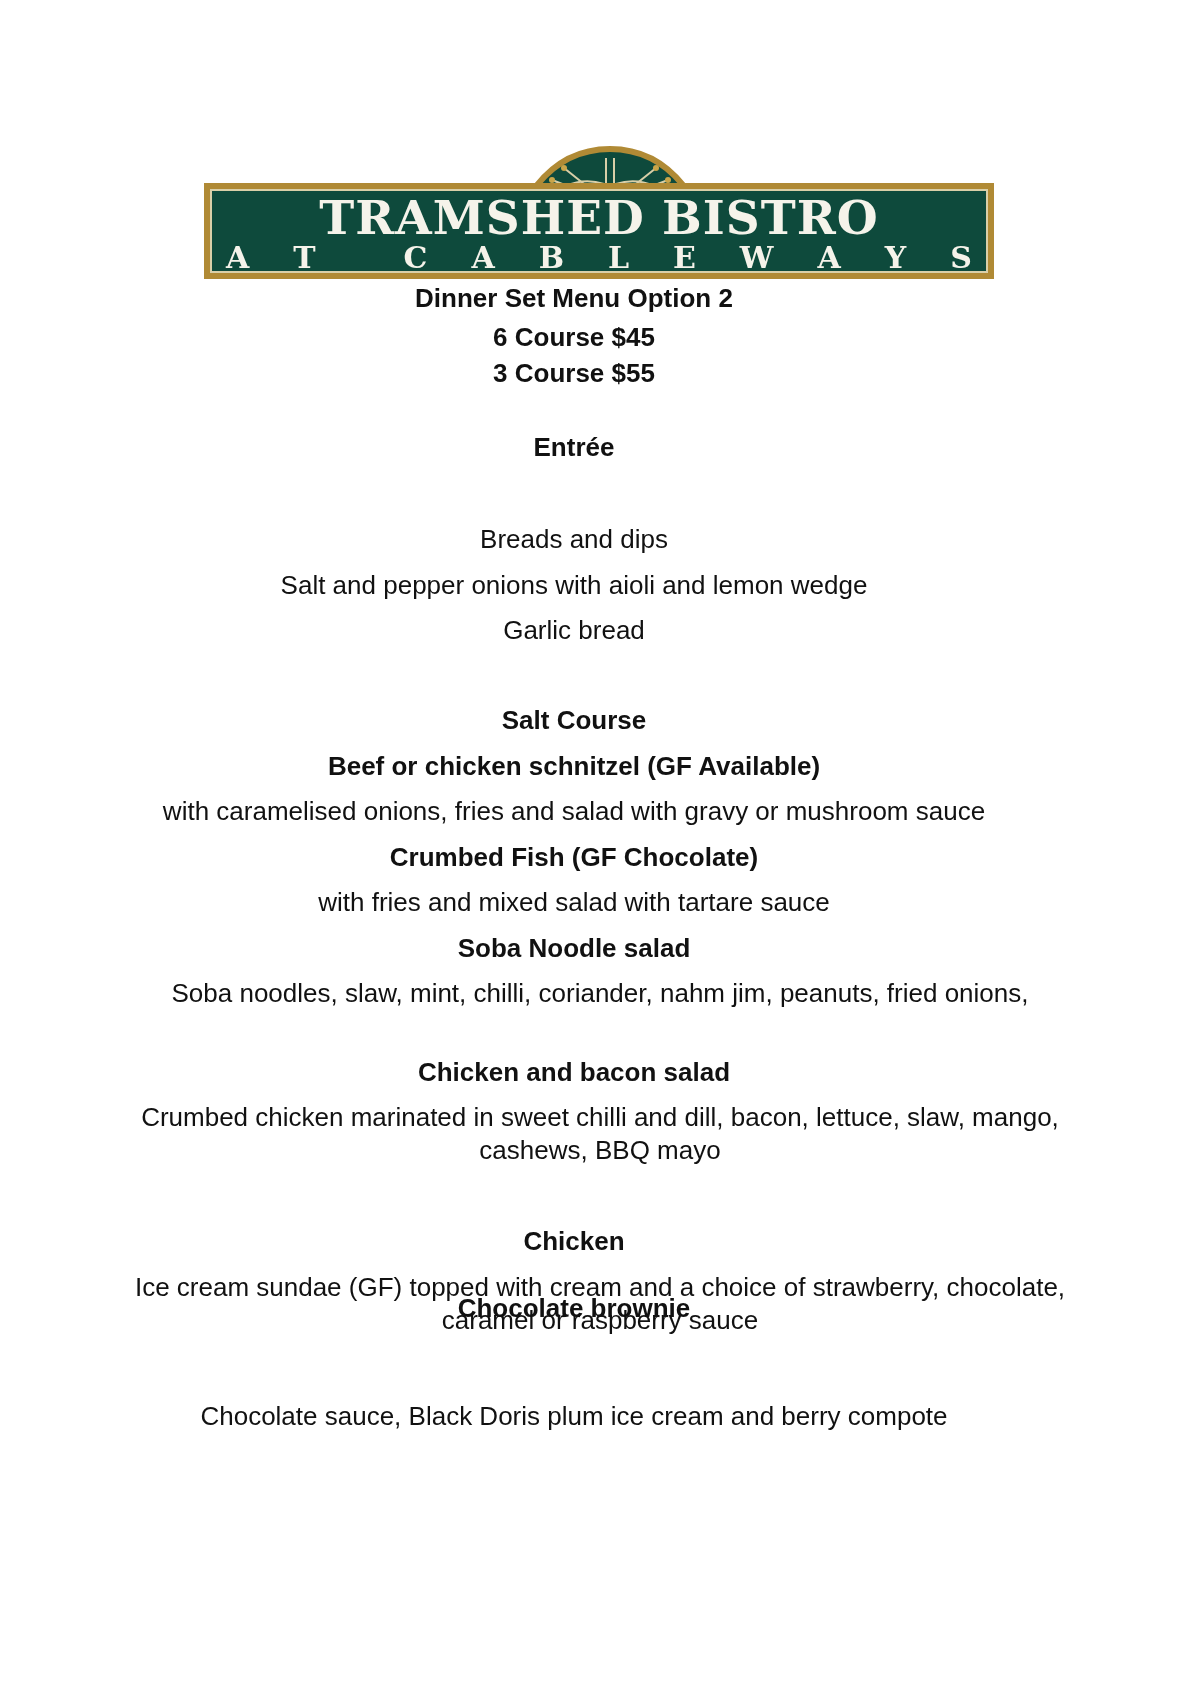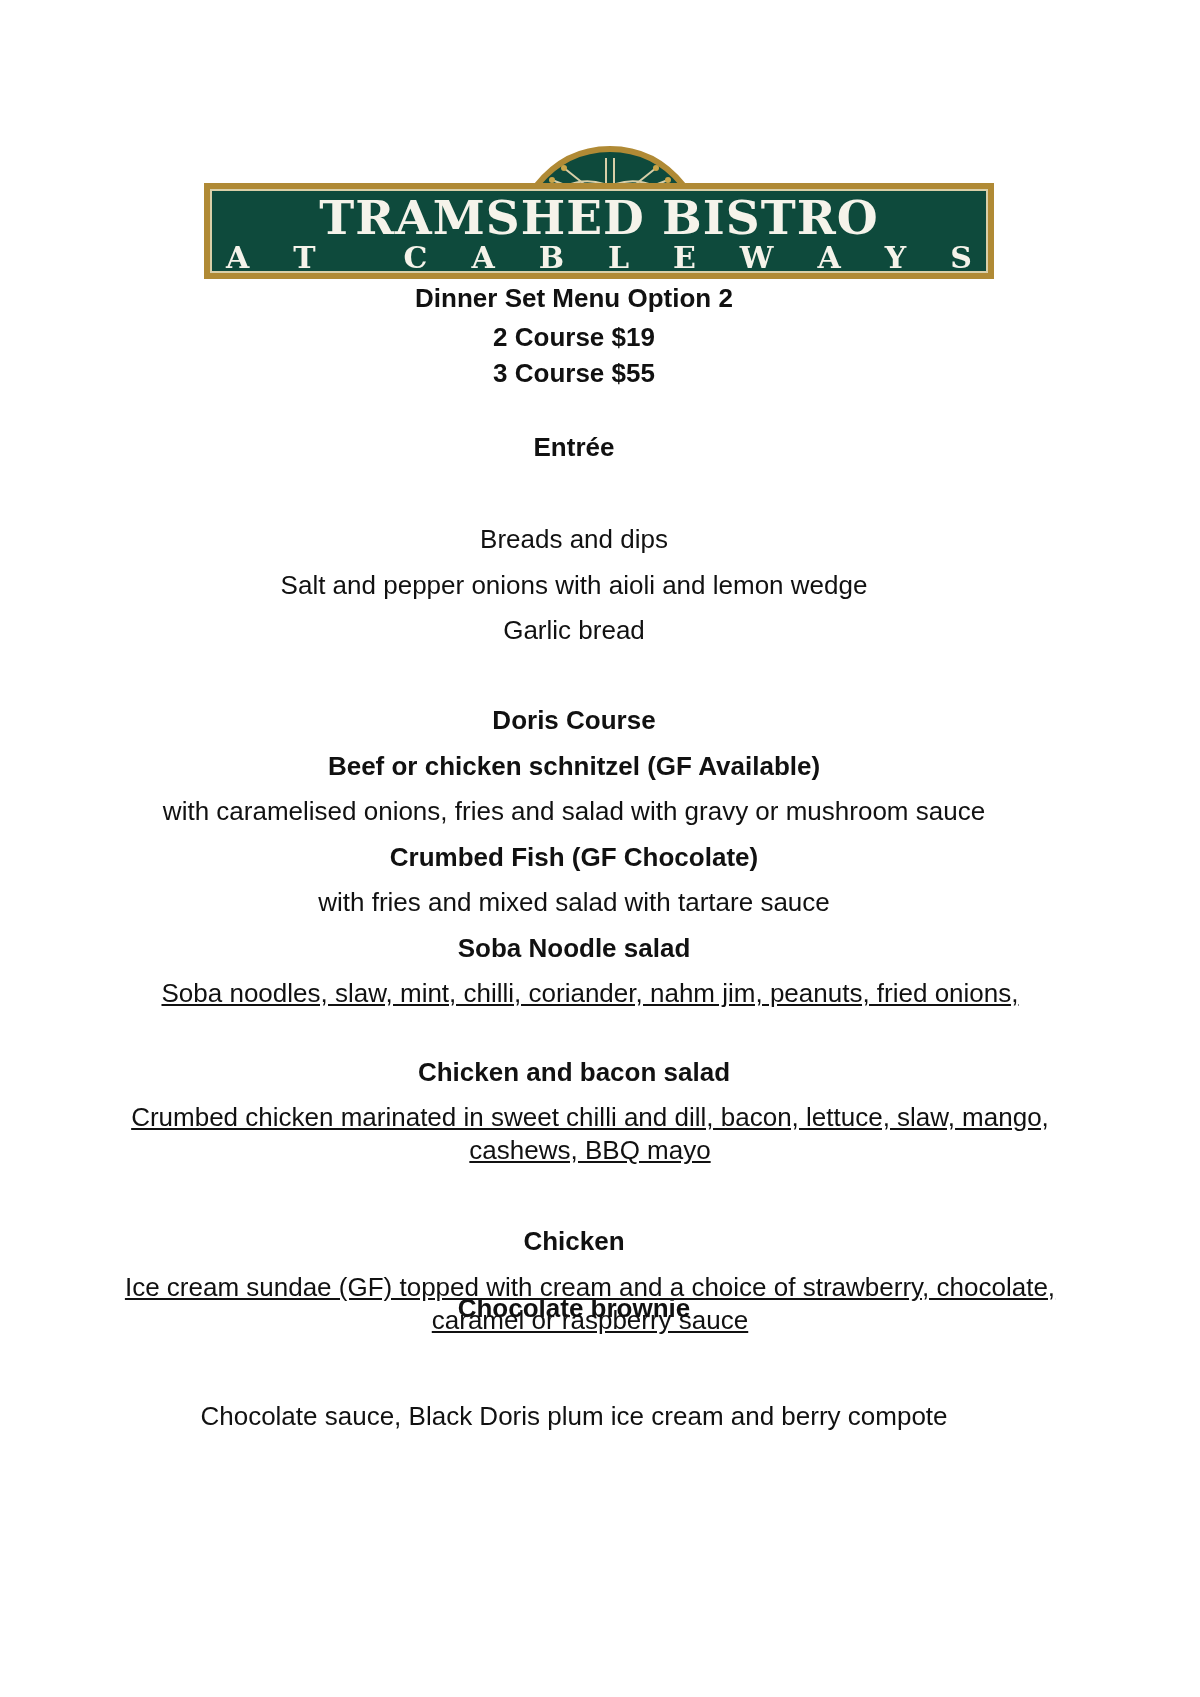--- a/index.html
+++ b/index.html
@@ -14,21 +14,21 @@
   .logo-title { position: absolute; left: 0; right: 0; top: 2px; text-align: center;
                 font-family: "DejaVu Serif", serif; font-weight: bold; color: #f5f3ea;
                 font-size: 47px; letter-spacing: 1px; line-height: 50px; }
   .logo-sub { position: absolute; left: 14px; right: 14px; top: 50px;
               display: flex; justify-content: space-between;
               font-family: "DejaVu Serif", serif; font-weight: bold; color: #f5f3ea;
               font-size: 30px; line-height: 34px; }
   .line { position: absolute; left: 0; width: 1148px; text-align: center;
           font-size: 26px; line-height: 32px; white-space: nowrap; }
   .b { font-weight: bold; }
-  .wrap { white-space: normal; left: 120px; width: 940px; line-height: 33px; text-decoration: underline; }
+  .wrap { white-space: normal; left: 130px; width: 940px; line-height: 33px; }
 </style>
 </head>
 <body>
 
 <div class="logo">
   <svg class="logo-arch" viewBox="0 0 212 60">
     <path d="M0 60 Q20 56 30 40 Q60 2 106 2 Q152 2 182 40 Q192 56 212 60 Z" fill="#b08a35"></path>
     <path d="M8 60 Q26 56 36 42 Q64 8 106 8 Q148 8 176 42 Q186 56 204 60 Z" fill="#0e4a3c"></path>
     <g stroke="#d9cfa8" stroke-width="2" fill="none">
       <line x1="102" y1="14" x2="102" y2="58"></line>
@@ -66,29 +66,29 @@
         <span>W</span>
         <span>A</span>
         <span>Y</span>
         <span>S</span>
       </div>
     </div>
   </div>
 </div>
 
 <div class="line b" style="top:282px">Dinner Set Menu Option 2</div>
-<div class="line b" style="top:321px">2 Course $19</div>
+<div class="line b" style="top:321px">6 Course $45</div>
 <div class="line b" style="top:357px">3 Course $55</div>
 
 <div class="line b" style="top:431px">Entrée</div>
 <div class="line" style="top:523px">Breads and dips</div>
 <div class="line" style="top:569px">Salt and pepper onions with aioli and lemon wedge</div>
 <div class="line" style="top:614px">Garlic bread</div>
 
-<div class="line b" style="top:704px">Doris Course</div>
+<div class="line b" style="top:704px">Salt Course</div>
 <div class="line b" style="top:750px">Beef or chicken schnitzel (GF Available)</div>
 <div class="line" style="top:795px">with caramelised onions, fries and salad with gravy or mushroom sauce</div>
 <div class="line b" style="top:841px">Crumbed Fish (GF Chocolate)</div>
 <div class="line" style="top:886px">with fries and mixed salad with tartare sauce</div>
 <div class="line b" style="top:932px">Soba Noodle salad</div>
 <div class="line wrap" style="top:977px">Soba noodles, slaw, mint, chilli, coriander, nahm jim, peanuts, fried onions,</div>
 <div class="line b" style="top:1056px">Chicken and bacon salad</div>
 <div class="line wrap" style="top:1101px">Crumbed chicken marinated in sweet chilli and dill, bacon, lettuce, slaw, mango, cashews, BBQ mayo</div>
 
 <div class="line b" style="top:1225px">Chicken</div>

